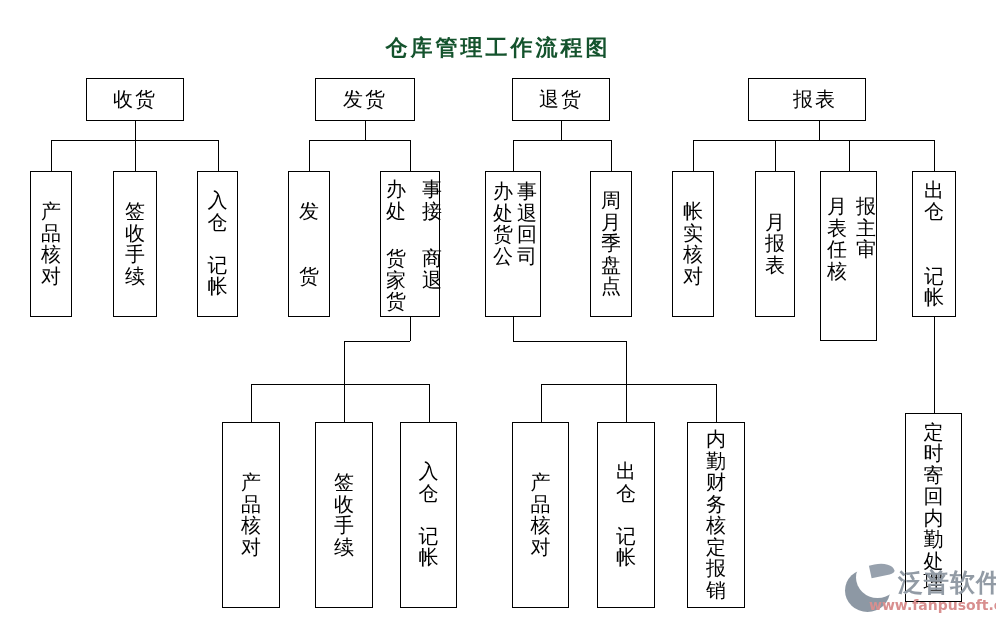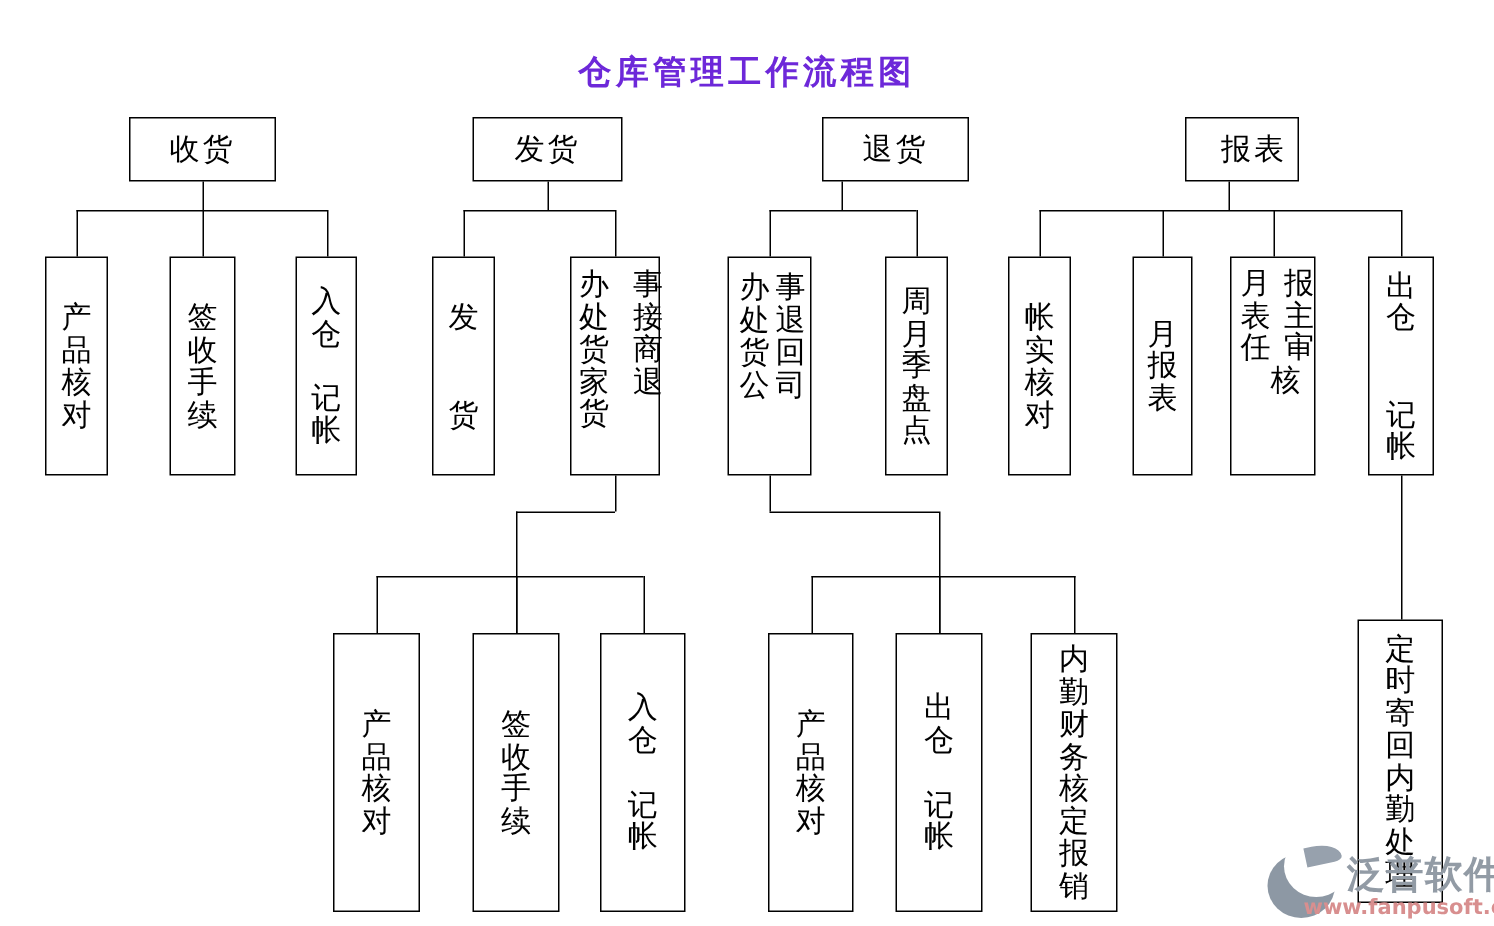--- a/index.html
+++ b/index.html
@@ -36,33 +36,33 @@
   }
   .wm-url {
     position:absolute; left:24px; top:37px; font-size:14px; font-weight:bold;
     color:#d88f8f; white-space:nowrap;
   }
 </style>
 </head>
 <body>
 
 <div id="stage">
-  <div id="diagram-title" style="color: #6d28d9;">仓库管理工作流程图</div>
+  <div id="diagram-title" style="color: #14532d;">仓库管理工作流程图</div>
 
   <div id="nodes-layer">
       <div class="node root-node vcenter hcenter" style="left: 86px; top: 78px; width: 98px; height: 43px; border-color: rgb(0, 0, 0);">
         <div class="ln">收货</div>
       </div>
       <div class="node root-node vcenter hcenter" style="left: 315px; top: 78px; width: 100px; height: 43px; border-color: rgb(0, 0, 0);">
         <div class="ln">发货</div>
       </div>
-      <div class="node root-node vcenter hcenter" style="left: 512px; top: 78px; width: 98px; height: 43px; border-color: rgb(0, 0, 0); margin-left: 36px;">
+      <div class="node root-node vcenter hcenter" style="left: 512px; top: 78px; width: 98px; height: 43px; border-color: rgb(0, 0, 0);">
         <div class="ln">退货</div>
       </div>
-      <div class="node root-node vcenter hcenter" style="left: 790px; top: 78px; width: 76px; height: 43px; border-color: rgb(0, 0, 0); padding-left: 16px;">
+      <div class="node root-node vcenter hcenter" style="left: 748px; top: 78px; width: 118px; height: 43px; border-color: rgb(0, 0, 0); padding-left: 16px;">
         <div class="ln">报表</div>
       </div>
       <div class="node vcenter hcenter" style="left: 30px; top: 171px; width: 42px; height: 146px; border-color: rgb(0, 0, 0);">
         <div class="ln">产</div>
         <div class="ln">品</div>
         <div class="ln">核</div>
         <div class="ln">对</div>
       </div>
       <div class="node vcenter hcenter" style="left: 113px; top: 171px; width: 44px; height: 146px; border-color: rgb(0, 0, 0);">
         <div class="ln">签</div>
@@ -79,21 +79,21 @@
       </div>
       <div class="node vcenter hcenter" style="left: 288px; top: 171px; width: 42px; height: 146px; border-color: rgb(0, 0, 0);">
         <div class="ln">发</div>
         <div class="ln">&nbsp;</div>
         <div class="ln">&nbsp;</div>
         <div class="ln">货</div>
       </div>
       <div class="node" style="left: 380px; top: 171px; width: 60px; height: 146px; border-color: rgb(0, 0, 0); padding-top: 7px; padding-left: 5px;">
         <div class="ln" style="letter-spacing: 16px;">办事</div>
         <div class="ln" style="letter-spacing: 16px;">处接</div>
-        <div class="ln" style="letter-spacing: 16px;">货商</div>
+        <div class="ln" style="letter-spacing: 16px; margin-top: 26px;">货商</div>
         <div class="ln" style="letter-spacing: 16px;">家退</div>
         <div class="ln" style="letter-spacing: 16px;">货</div>
       </div>
       <div class="node" style="left: 485px; top: 171px; width: 56px; height: 146px; border-color: rgb(0, 0, 0); padding-top: 9px; padding-left: 7px;">
         <div class="ln" style="letter-spacing: 4px;">办事</div>
         <div class="ln" style="letter-spacing: 4px;">处退</div>
         <div class="ln" style="letter-spacing: 4px;">货回</div>
         <div class="ln" style="letter-spacing: 4px;">公司</div>
       </div>
       <div class="node vcenter hcenter" style="left: 590px; top: 171px; width: 42px; height: 146px; border-color: rgb(0, 0, 0);">
@@ -107,21 +107,21 @@
         <div class="ln">帐</div>
         <div class="ln">实</div>
         <div class="ln">核</div>
         <div class="ln">对</div>
       </div>
       <div class="node vcenter hcenter" style="left: 755px; top: 171px; width: 40px; height: 146px; border-color: rgb(0, 0, 0);">
         <div class="ln">月</div>
         <div class="ln">报</div>
         <div class="ln">表</div>
       </div>
-      <div class="node" style="left: 820px; top: 171px; width: 57px; height: 146px; border-color: rgb(0, 0, 0); padding-top: 6px; padding-left: 6px; text-align: right;">
+      <div class="node" style="left: 820px; top: 171px; width: 57px; height: 170px; border-color: rgb(0, 0, 0); padding-top: 24px; padding-left: 6px;">
         <div class="ln" style="letter-spacing: 9px;">月报</div>
         <div class="ln" style="letter-spacing: 9px;">表主</div>
         <div class="ln" style="letter-spacing: 9px;">任审</div>
         <div class="ln" style="letter-spacing: 9px;">核</div>
       </div>
       <div class="node vcenter hcenter" style="left: 912px; top: 171px; width: 44px; height: 146px; border-color: rgb(0, 0, 0);">
         <div class="ln">出</div>
         <div class="ln">仓</div>
         <div class="ln">&nbsp;</div>
         <div class="ln">&nbsp;</div>

